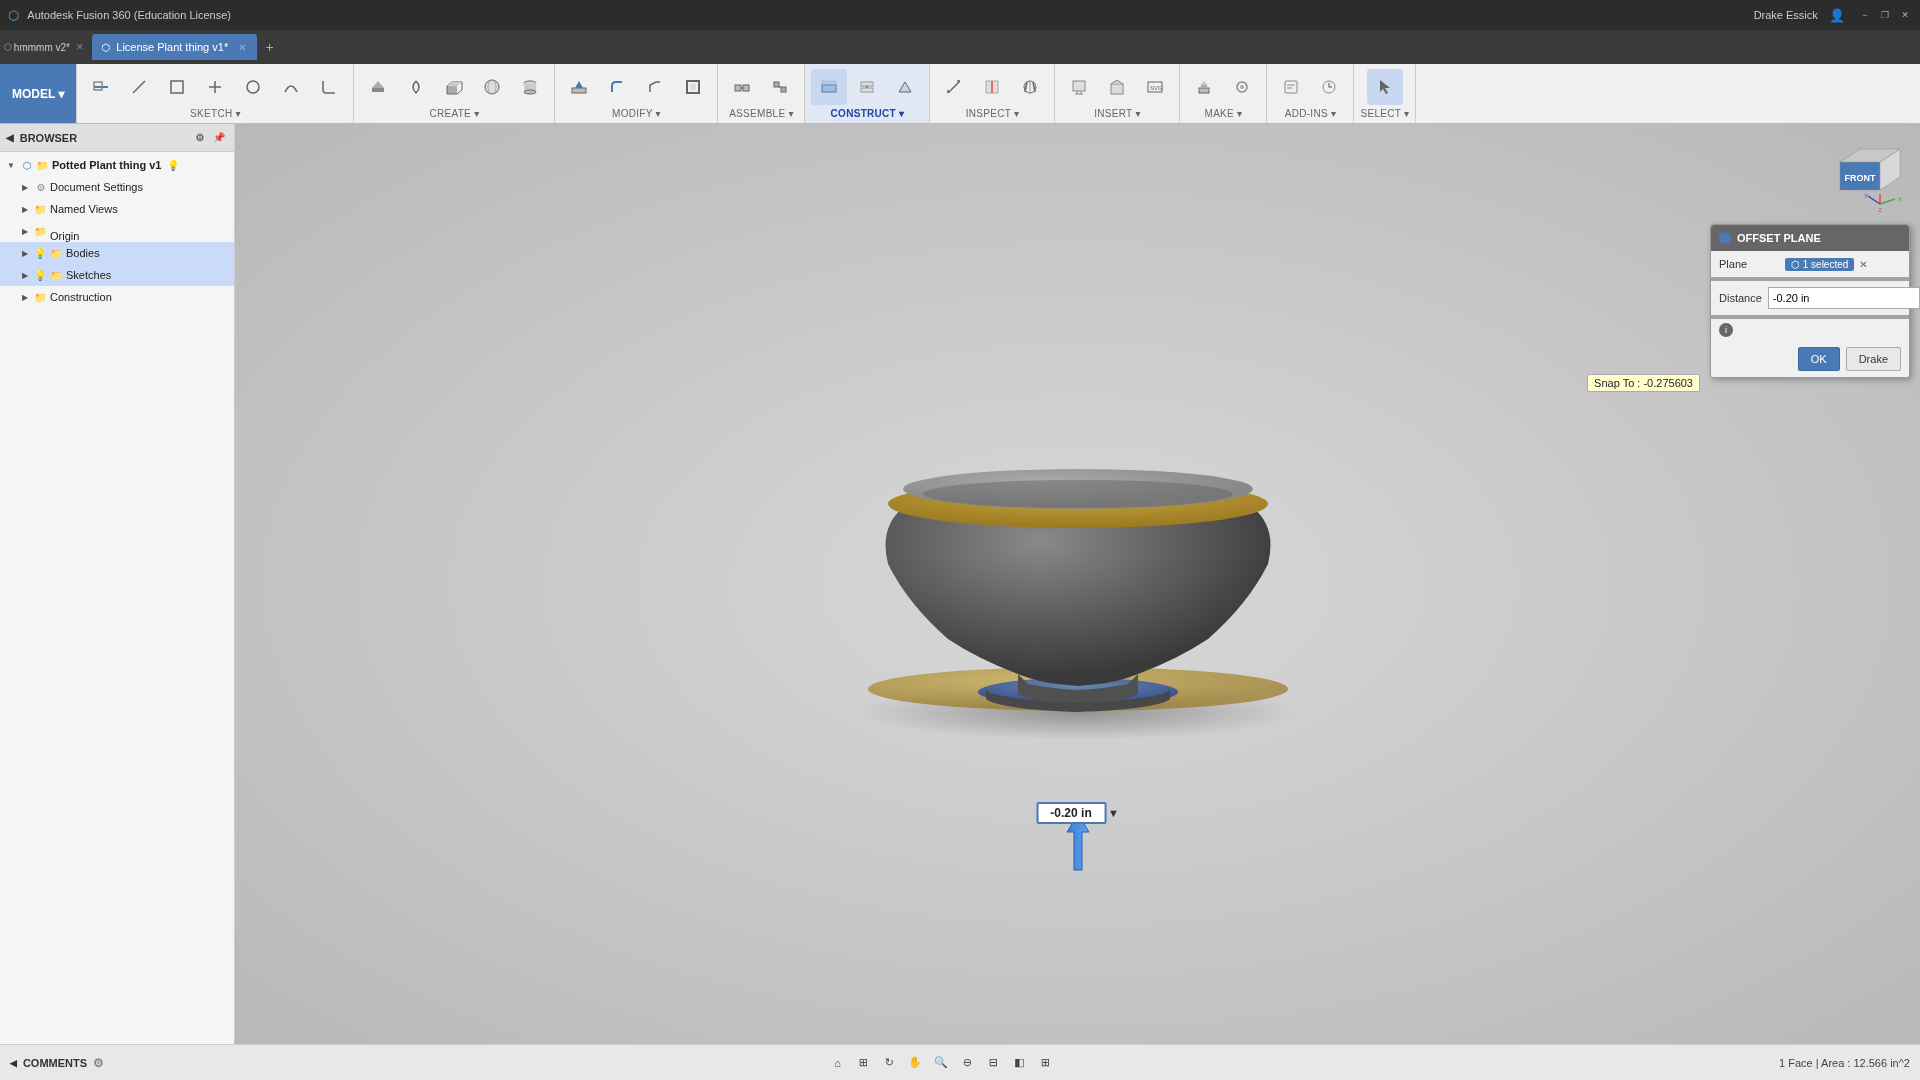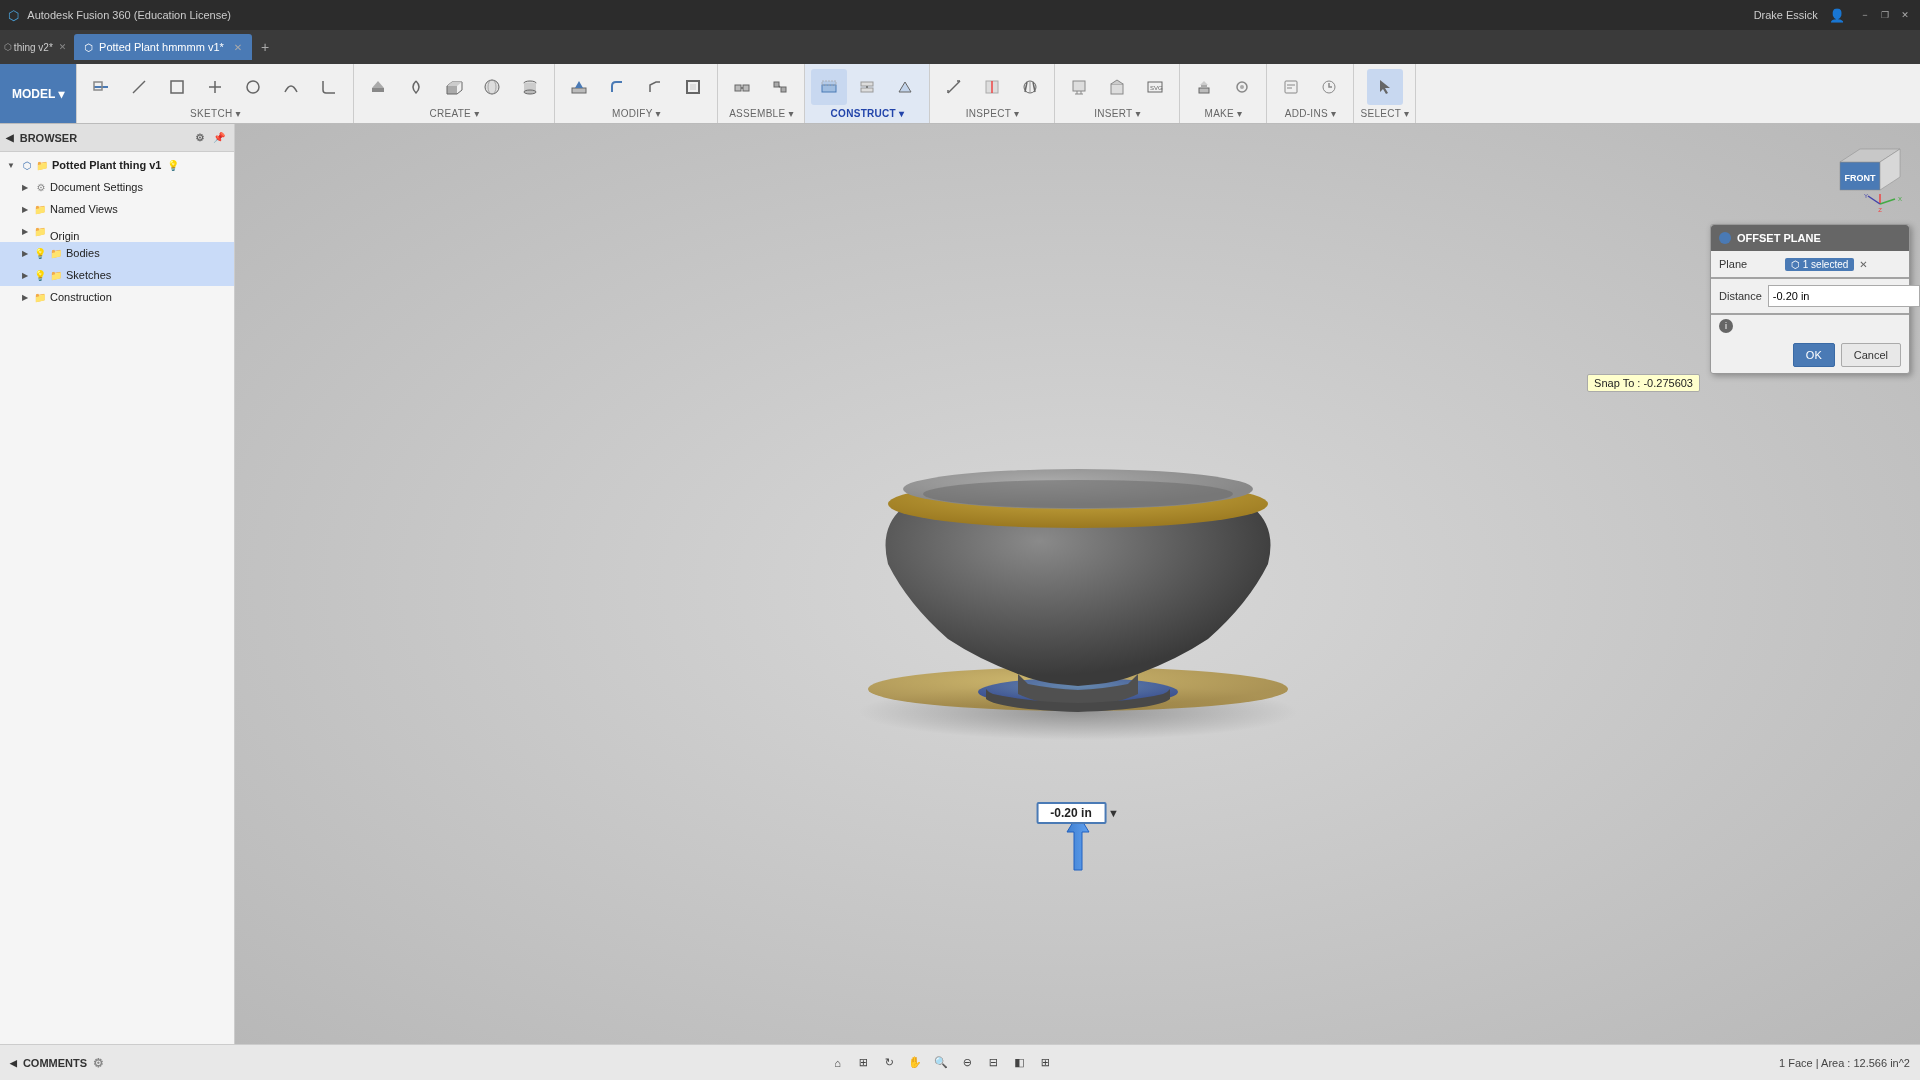--- a/index.html
+++ b/index.html
@@ -84,21 +84,21 @@
     #offset-plane-panel {
       position: absolute; top: 100px; right: 10px; width: 200px;
       background: #f0f0f0; border: 1px solid #999; border-radius: 3px;
       box-shadow: 2px 2px 6px rgba(0,0,0,0.3);
     }
     #offset-plane-header {
       height: 26px; background: #666; color: #fff; display: flex; align-items: center; padding: 0 8px;
       font-size: 11px; font-weight: bold; border-radius: 3px 3px 0 0;
     }
     #offset-plane-header .circle-icon { width: 12px; height: 12px; border-radius: 50%; background: #4a7ab5; margin-right: 6px; }
-    .op-row { display: flex; align-items: center; padding: 6px 8px; gap: 6px; border-bottom: 2px solid #a3a3a3; }
+    .op-row { display: flex; align-items: center; padding: 6px 8px; gap: 6px; border-bottom: 4px solid #a3a3a3; }
     .op-label { font-size: 11px; color: #333; width: 60px; }
     .op-value { flex: 1; display: flex; align-items: center; gap: 2px; }
     .op-selected-badge {
       background: #4a7ab5; color: #fff; font-size: 10px; padding: 1px 6px; border-radius: 2px;
       display: flex; align-items: center; gap: 3px;
     }
     .op-clear-btn { width: 14px; height: 14px; display: flex; align-items: center; justify-content: center; cursor: pointer; font-size: 10px; color: #666; }
     .op-distance-input {
       flex: 1; height: 22px; border: 1px solid #aaa; padding: 0 4px; font-size: 11px; background: #fff;
     }
@@ -173,26 +173,26 @@
       <div class="win-btn">−</div>
       <div class="win-btn">❐</div>
       <div class="win-btn">✕</div>
     </div>
   </div>
 </div>
 
 <div id="tab-bar">
   <div style="display:flex; align-items:center; gap:2px; margin-right:6px;">
     <span style="font-size:9px; color:#aaa;">⬡</span>
-    <span style="font-size:10px; color:#ccc;">thing v2*</span>
+    <span style="font-size:10px; color:#ccc;">hmmmm v2*</span>
     <span style="font-size:9px; color:#888; cursor:pointer; margin-left:4px;">✕</span>
   </div>
   <div class="tab active">
     <span style="font-size:10px;">⬡</span>
-    <span>Potted Plant hmmmm v1*</span>
+    <span>License Plant thing v1*</span>
     <span class="tab-close">✕</span>
   </div>
   <div class="tab-add">+</div>
 </div>
 
 <div id="toolbar-area">
 
   <div class="model-btn">
     <span>MODEL ▾</span>
   </div>
@@ -627,21 +627,21 @@
         <div class="op-value">
           <input class="op-distance-input" type="text" value="-0.20 in" style="">
 
         </div>
       </div>
       <div class="op-info">
         <div class="info-icon">i</div>
       </div>
       <div class="op-buttons">
         <button class="op-btn ok">OK</button>
-        <button class="op-btn cancel">Cancel</button>
+        <button class="op-btn cancel">Drake</button>
       </div>
     </div>
 
     <div id="snap-tooltip">
       <span>Snap To : -0.275603</span>
     </div>
 
   </div>
 </div>
 

